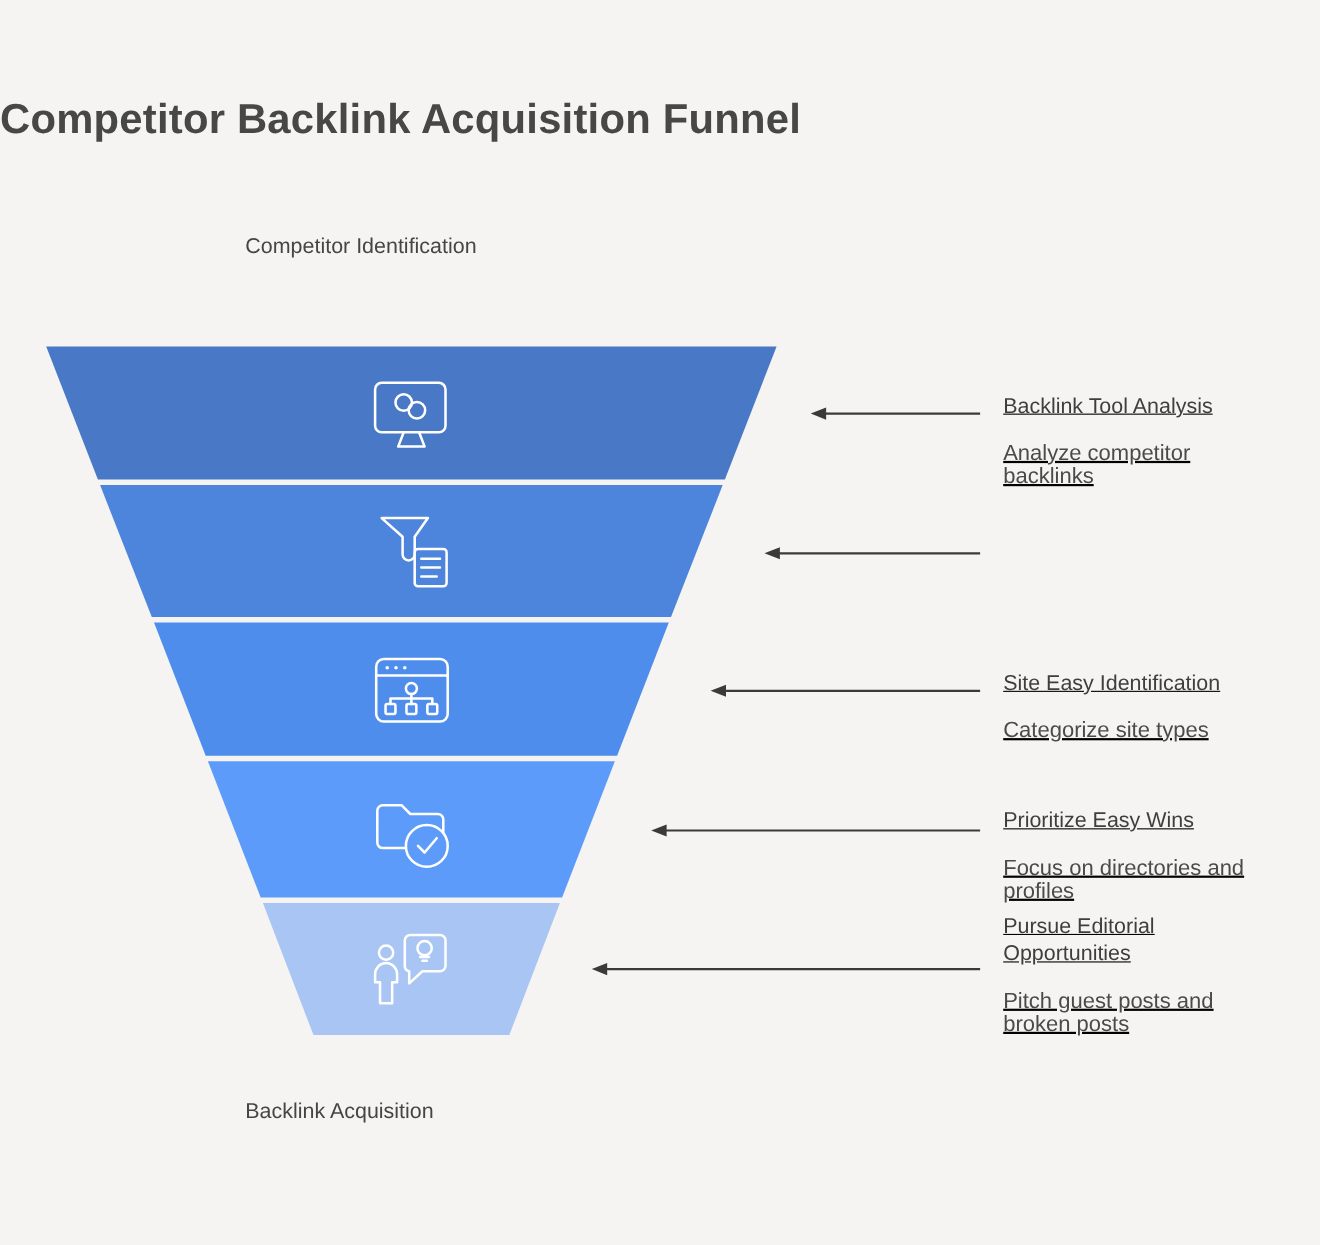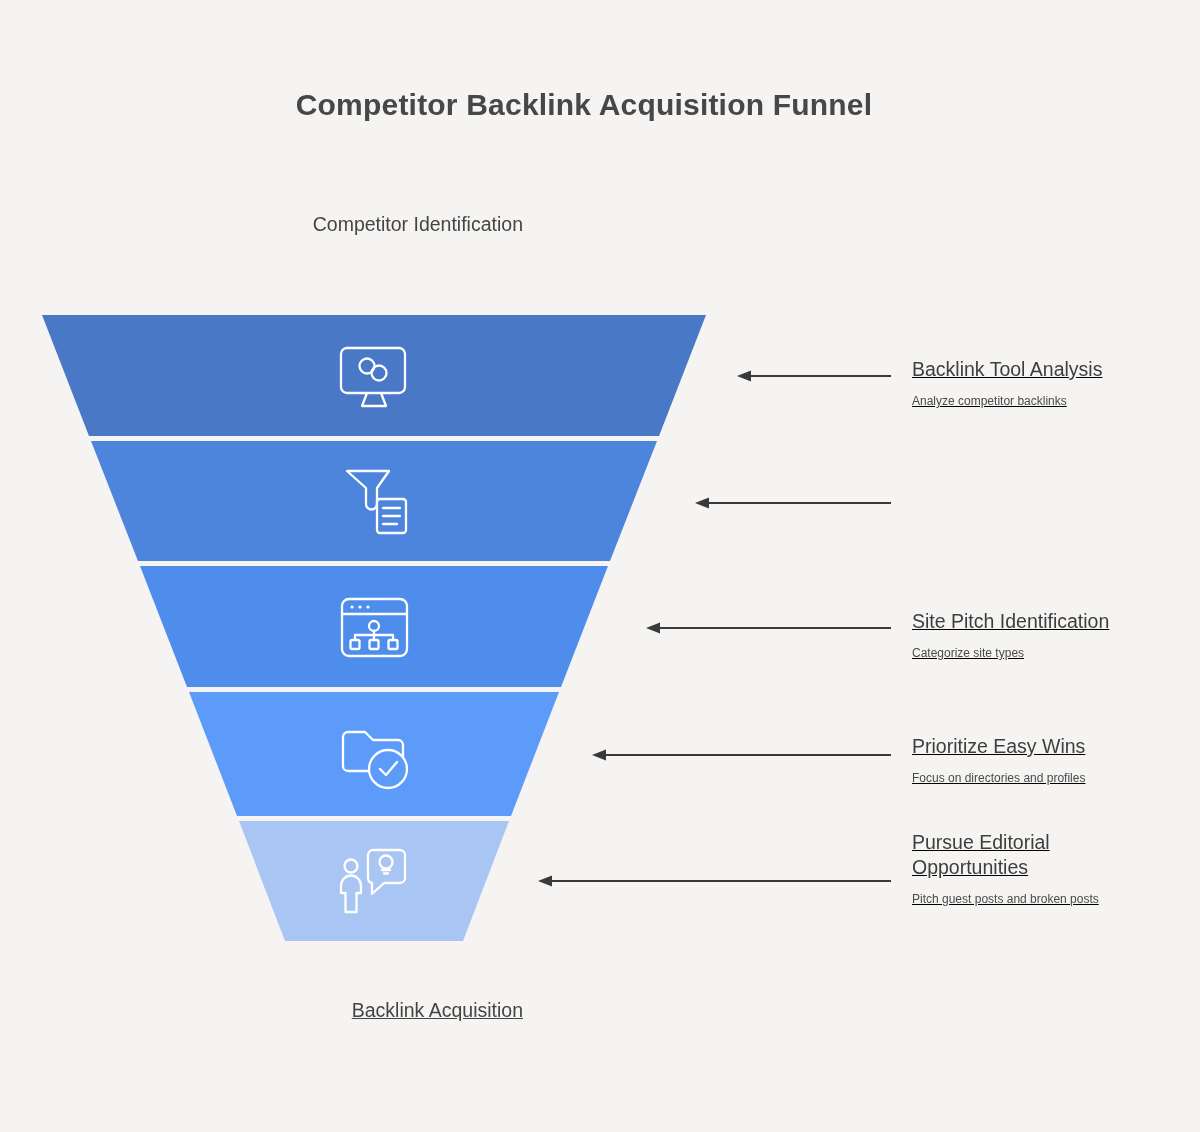--- a/index.html
+++ b/index.html
@@ -8,57 +8,57 @@
     width: 1200px;
     height: 1132px;
     background: var(--background, #f5f4f2);
     font-family: "Liberation Sans", sans-serif;
     overflow: hidden;
   }
   .stage-wrap { position: absolute; left: 0; top: 0; width: 1200px; height: 1132px; }
   .main-title {
     position: absolute;
     top: 88px; left: 0; width: 1168px;
-    text-align: center;
-    font-size: 30px;
+    text-align: left;
+    font-size: 38px;
     font-weight: 700;
     color: var(--title-text, #474747);
     letter-spacing: 0.2px;
   }
   .funnel-end-label {
     position: absolute;
     width: 300px;
     left: 223px;
-    text-align: right;
+    text-align: left;
     font-size: 19.5px;
     line-height: 25px;
     color: var(--funnel-label, #454545);
   }
   .top-label { top: 212px; }
-  .bottom-label { top: 998px; text-decoration: underline; }
+  .bottom-label { top: 998px; }
   svg.diagram { position: absolute; left: 0; top: 0; }
   .icon { stroke: var(--icon-stroke, #ffffff); stroke-width: 2.3; fill: none;
           stroke-linecap: round; stroke-linejoin: round; }
   .arrow-line { stroke: var(--arrow, #3a3a3a); stroke-width: 2; }
   .arrow-head { fill: var(--arrow, #3a3a3a); }
   .stage-label {
     position: absolute;
     left: 912px;
     width: 243px;
     text-decoration: underline;
   }
   .stage-label-title {
     font-size: 19.5px;
     line-height: 25px;
     color: var(--label-title, #3e3e3e);
   }
   .stage-label-desc {
-    font-size: 12px;
+    font-size: 20px;
     line-height: 21px;
-    margin-top: 9px;
+    margin-top: 20px;
     color: var(--label-subtitle, #4a4a4a);
   }
 </style>
 </head>
 <body>
 
 <div class="stage-wrap">
 
   <div class="main-title">Competitor Backlink Acquisition Funnel</div>
 
@@ -133,21 +133,21 @@
       <line class="arrow-line" x1="550" y1="881" x2="891" y2="881"></line>
       <polygon class="arrow-head" points="538,881 552,875.5 552,886.5"></polygon>
     </g>
   </svg>
 
   <div class="stage-label" style="top:357px">
     <div class="stage-label-title">Backlink Tool Analysis</div>
     <div class="stage-label-desc">Analyze competitor backlinks</div>
   </div>
   <div class="stage-label" style="top:609px">
-    <div class="stage-label-title">Site Pitch Identification</div>
+    <div class="stage-label-title">Site Easy Identification</div>
     <div class="stage-label-desc">Categorize site types</div>
   </div>
   <div class="stage-label" style="top:734px">
     <div class="stage-label-title">Prioritize Easy Wins</div>
     <div class="stage-label-desc">Focus on directories and profiles</div>
   </div>
   <div class="stage-label" style="top:830px">
     <div class="stage-label-title">Pursue Editorial Opportunities</div>
     <div class="stage-label-desc">Pitch guest posts and broken posts</div>
   </div>

